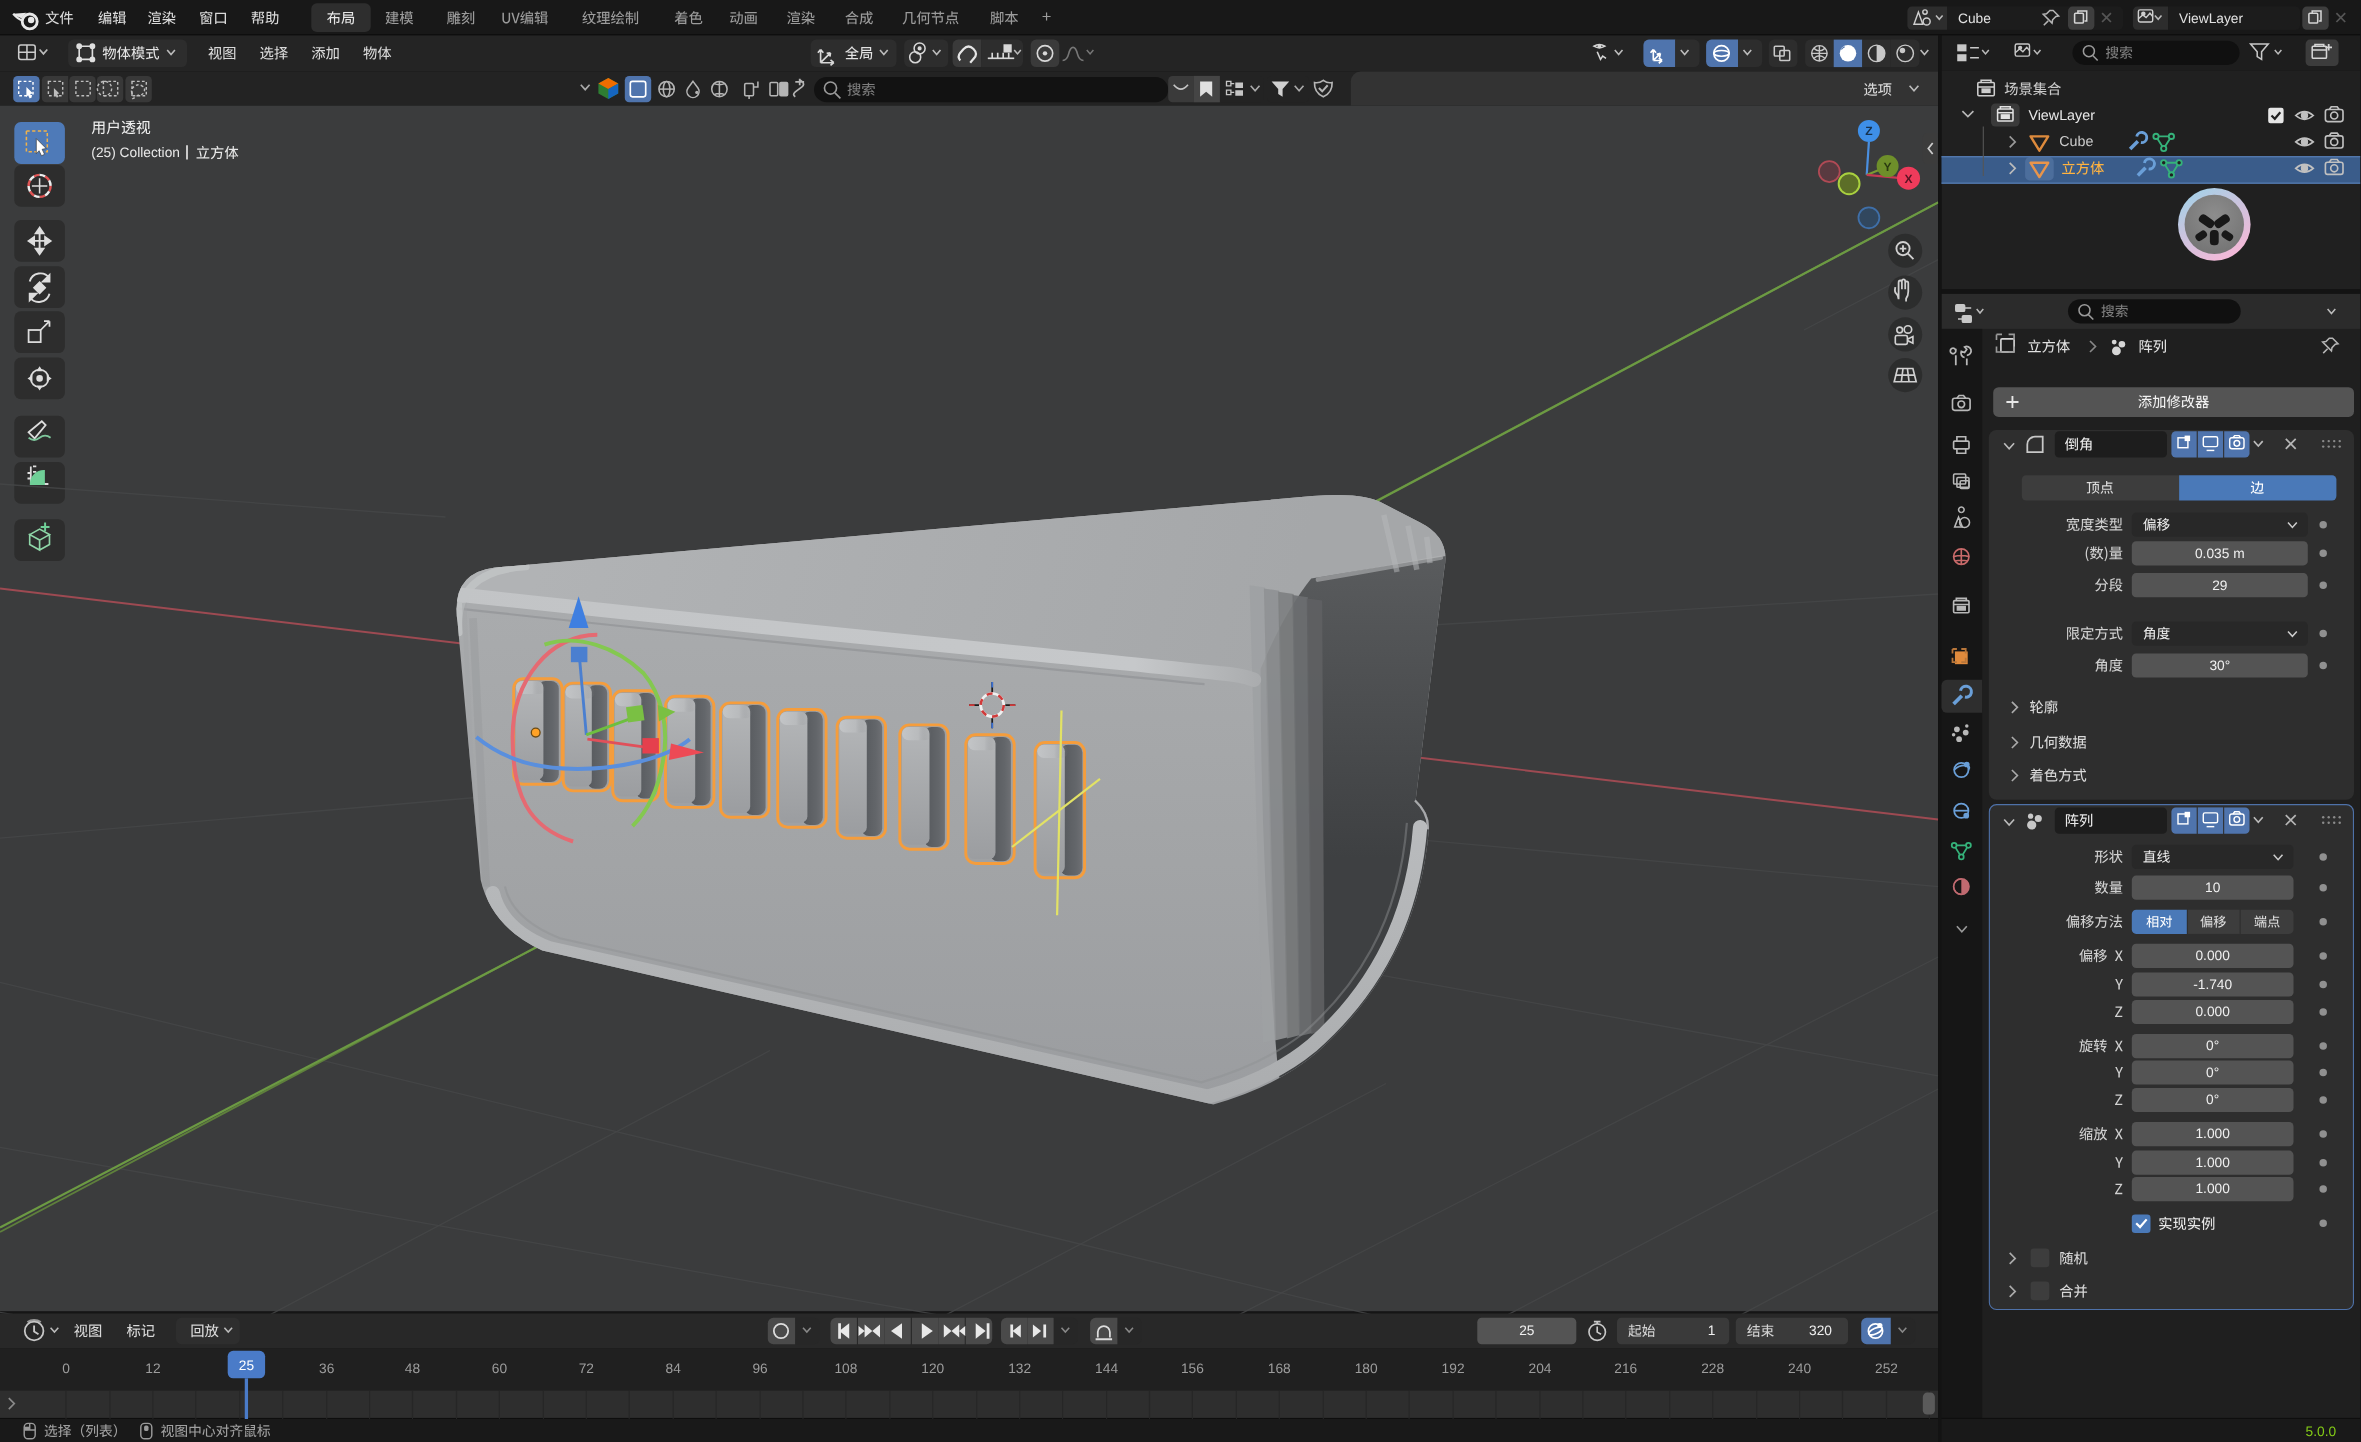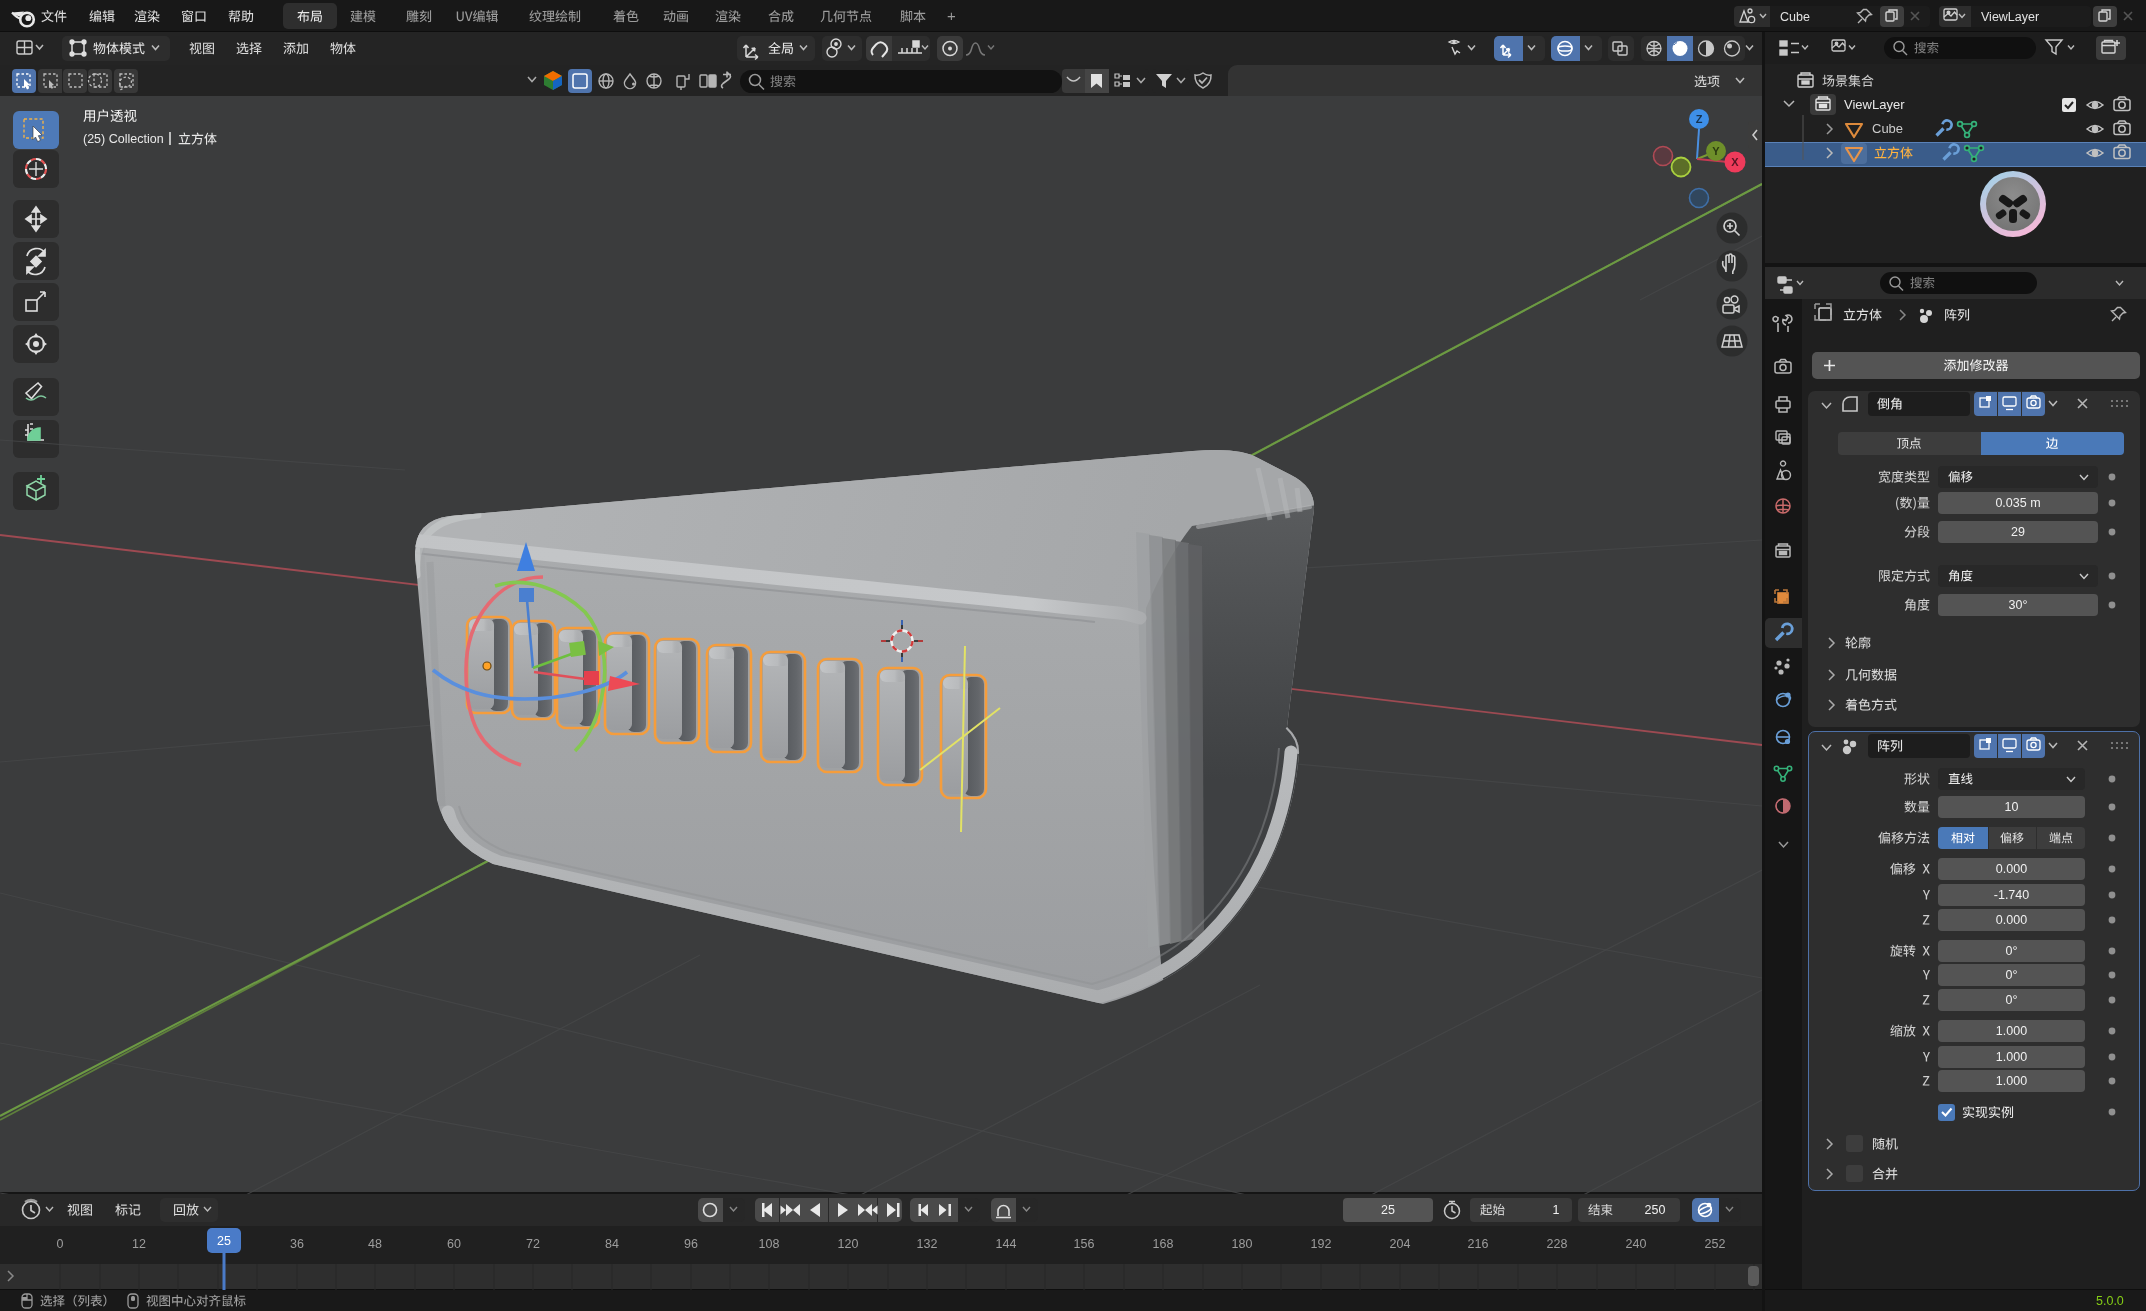--- a/index.html
+++ b/index.html
@@ -142,21 +142,21 @@
     <div class="a" style="left:910px;top:1198px;width:24px;height:24px;background:#4a4a4a;border-radius:5px 0 0 5px"></div>
     <div class="a" style="left:934px;top:1198px;width:24px;height:24px;background:#4a4a4a"></div>
     <div class="a" style="left:958px;top:1198px;width:22px;height:24px;background:#272727;border-radius:0 5px 5px 0"></div>
     <div class="a" style="left:991px;top:1198px;width:25px;height:24px;background:#4a4a4a;border-radius:5px 0 0 5px"></div>
     <div class="a" style="left:1016px;top:1198px;width:22px;height:24px;background:#272727;border-radius:0 5px 5px 0"></div>
     <div class="a" style="left:1343px;top:1198px;width:90px;height:24px;background:#545454;border-radius:4px"></div>
     <div class="a t" style="left:1388px;top:1200px;height:20px;line-height:20px;font-size:12.5px;color:#f0f0f0;transform:translateX(-50%);">25</div>
     <div class="a" style="left:1470px;top:1198px;width:102px;height:24px;background:#3a3a3a;border-radius:4px"></div>
     <div class="a t" style="left:1556px;top:1200px;height:20px;line-height:20px;font-size:12.5px;color:#f0f0f0;transform:translateX(-50%);">1</div>
     <div class="a" style="left:1578px;top:1198px;width:102px;height:24px;background:#3a3a3a;border-radius:4px"></div>
-    <div class="a t" style="left:1655px;top:1200px;height:20px;line-height:20px;font-size:12.5px;color:#f0f0f0;transform:translateX(-50%);">250</div>
+    <div class="a t" style="left:1655px;top:1200px;height:20px;line-height:20px;font-size:12.5px;color:#f0f0f0;transform:translateX(-50%);">320</div>
     <div class="a" style="left:1692px;top:1198px;width:27px;height:24px;background:#4f74ad;border-radius:5px 0 0 5px"></div>
     <div class="a" style="left:1719px;top:1198px;width:22px;height:24px;background:#272727;border-radius:0 5px 5px 0"></div>
     <div class="a t" style="left:2096px;top:1291px;height:20px;line-height:20px;font-size:12.5px;color:#84cc16;">5.0.0</div>
     <svg class="a" style="left:0;top:0;z-index:50" width="2146" height="1311">
       <defs>
         <clipPath id="vpclip">
           <rect x="0" y="96" width="1762" height="1098"></rect>
         </clipPath>
         <clipPath id="boxclip">
           <path d="M437 800 L416 566 Q409 521 450 516 L1193 451 Q1240 447 1258 458 L1291 475 Q1319 489 1313 517 L1287 727 Q1300 739 1299 754 C1291 848 1247 913 1197 957 Q1160 988 1103 1004 L493 864 Q447 843 437 800 Z"></path>

